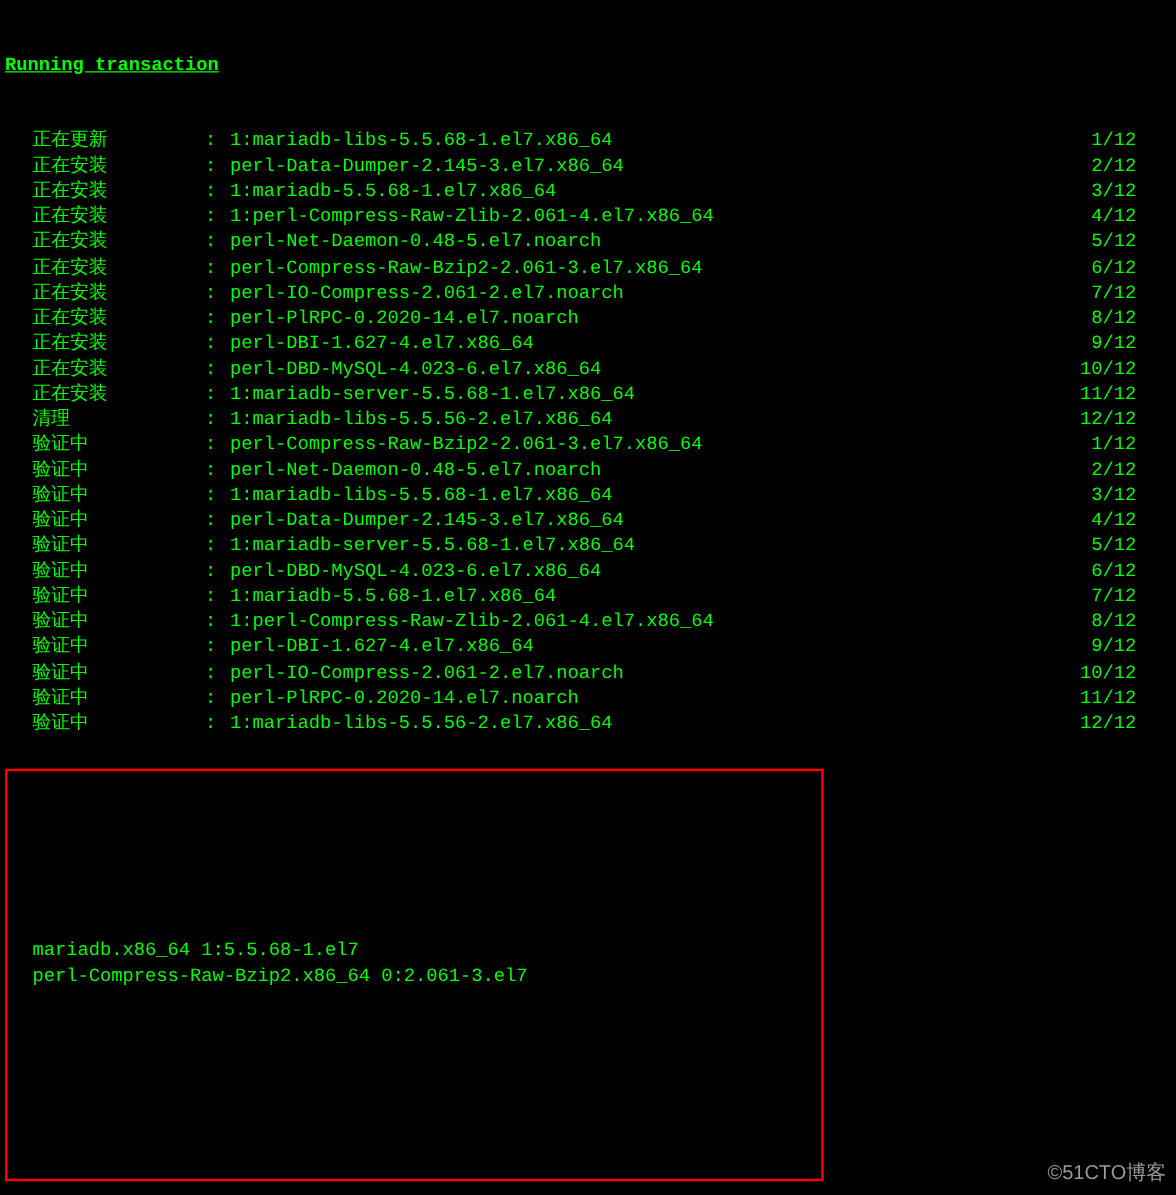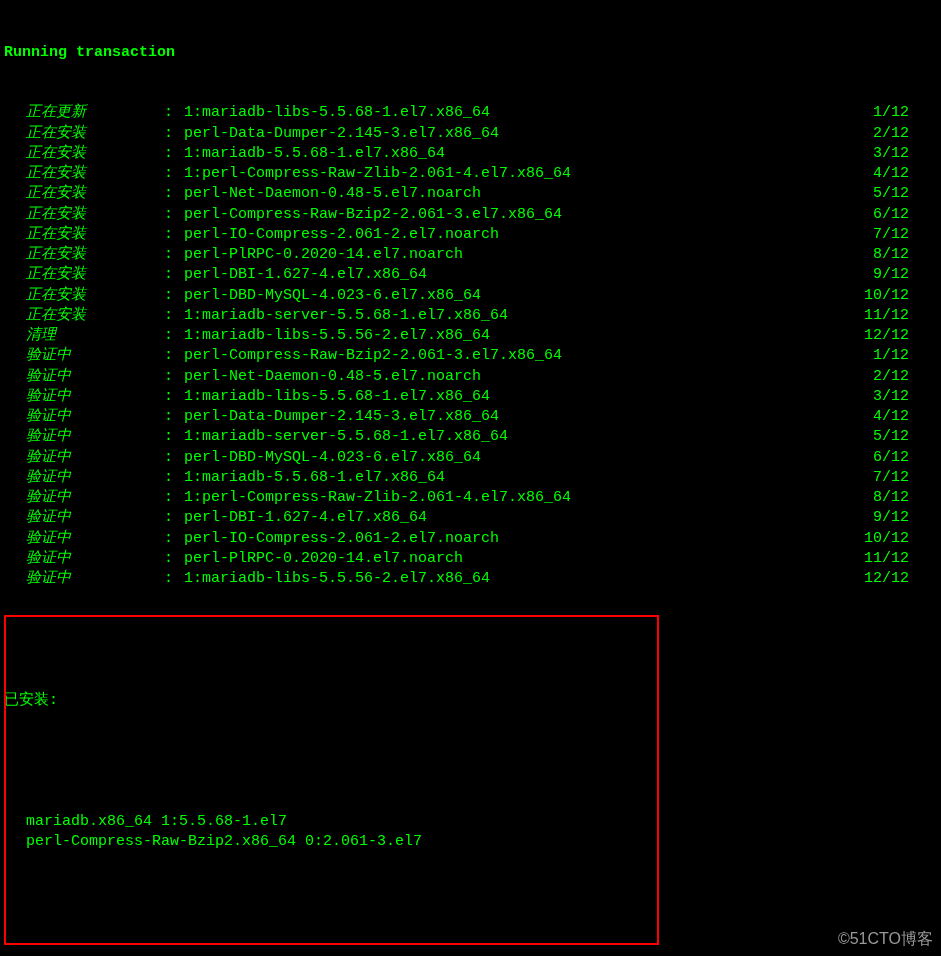--- a/index.html
+++ b/index.html
@@ -18,34 +18,34 @@
     position: relative;
     overflow: hidden;
   }
   .terminal {
     padding: 2px 4px;
     white-space: pre;
   }
   .bold {
     font-weight: bold;
     color: #00ff00;
+    text-decoration: underline;
   }
   .row {
     display: flex;
     justify-content: space-between;
     width: 100%;
   }
   .row-left {
     display: flex;
   }
   .action-col {
     display: inline-block;
     width: 160px;
     padding-left: 22px;
-    font-style: italic;
   }
   .sep {
     display: inline-block;
     width: 20px;
   }
   .pkg {
     display: inline-block;
   }
   .counter {
     padding-right: 28px;
@@ -76,21 +76,20 @@
     font-family: sans-serif;
   }
 </style>
 </head>
 <body>
 
 <div class="terminal">
   <div class="bold">Running transaction</div>
   <div id="rows-container"><div class="row"><span class="row-left"><span class="action-col">正在更新</span><span class="sep">: </span><span class="pkg">1:mariadb-libs-5.5.68-1.el7.x86_64</span></span><span class="counter"> 1/12</span></div><div class="row"><span class="row-left"><span class="action-col">正在安装</span><span class="sep">: </span><span class="pkg">perl-Data-Dumper-2.145-3.el7.x86_64</span></span><span class="counter"> 2/12</span></div><div class="row"><span class="row-left"><span class="action-col">正在安装</span><span class="sep">: </span><span class="pkg">1:mariadb-5.5.68-1.el7.x86_64</span></span><span class="counter"> 3/12</span></div><div class="row"><span class="row-left"><span class="action-col">正在安装</span><span class="sep">: </span><span class="pkg">1:perl-Compress-Raw-Zlib-2.061-4.el7.x86_64</span></span><span class="counter"> 4/12</span></div><div class="row"><span class="row-left"><span class="action-col">正在安装</span><span class="sep">: </span><span class="pkg">perl-Net-Daemon-0.48-5.el7.noarch</span></span><span class="counter"> 5/12</span></div><div class="row"><span class="row-left"><span class="action-col">正在安装</span><span class="sep">: </span><span class="pkg">perl-Compress-Raw-Bzip2-2.061-3.el7.x86_64</span></span><span class="counter"> 6/12</span></div><div class="row"><span class="row-left"><span class="action-col">正在安装</span><span class="sep">: </span><span class="pkg">perl-IO-Compress-2.061-2.el7.noarch</span></span><span class="counter"> 7/12</span></div><div class="row"><span class="row-left"><span class="action-col">正在安装</span><span class="sep">: </span><span class="pkg">perl-PlRPC-0.2020-14.el7.noarch</span></span><span class="counter"> 8/12</span></div><div class="row"><span class="row-left"><span class="action-col">正在安装</span><span class="sep">: </span><span class="pkg">perl-DBI-1.627-4.el7.x86_64</span></span><span class="counter"> 9/12</span></div><div class="row"><span class="row-left"><span class="action-col">正在安装</span><span class="sep">: </span><span class="pkg">perl-DBD-MySQL-4.023-6.el7.x86_64</span></span><span class="counter">10/12</span></div><div class="row"><span class="row-left"><span class="action-col">正在安装</span><span class="sep">: </span><span class="pkg">1:mariadb-server-5.5.68-1.el7.x86_64</span></span><span class="counter">11/12</span></div><div class="row"><span class="row-left"><span class="action-col">清理</span><span class="sep">: </span><span class="pkg">1:mariadb-libs-5.5.56-2.el7.x86_64</span></span><span class="counter">12/12</span></div><div class="row"><span class="row-left"><span class="action-col">验证中</span><span class="sep">: </span><span class="pkg">perl-Compress-Raw-Bzip2-2.061-3.el7.x86_64</span></span><span class="counter"> 1/12</span></div><div class="row"><span class="row-left"><span class="action-col">验证中</span><span class="sep">: </span><span class="pkg">perl-Net-Daemon-0.48-5.el7.noarch</span></span><span class="counter"> 2/12</span></div><div class="row"><span class="row-left"><span class="action-col">验证中</span><span class="sep">: </span><span class="pkg">1:mariadb-libs-5.5.68-1.el7.x86_64</span></span><span class="counter"> 3/12</span></div><div class="row"><span class="row-left"><span class="action-col">验证中</span><span class="sep">: </span><span class="pkg">perl-Data-Dumper-2.145-3.el7.x86_64</span></span><span class="counter"> 4/12</span></div><div class="row"><span class="row-left"><span class="action-col">验证中</span><span class="sep">: </span><span class="pkg">1:mariadb-server-5.5.68-1.el7.x86_64</span></span><span class="counter"> 5/12</span></div><div class="row"><span class="row-left"><span class="action-col">验证中</span><span class="sep">: </span><span class="pkg">perl-DBD-MySQL-4.023-6.el7.x86_64</span></span><span class="counter"> 6/12</span></div><div class="row"><span class="row-left"><span class="action-col">验证中</span><span class="sep">: </span><span class="pkg">1:mariadb-5.5.68-1.el7.x86_64</span></span><span class="counter"> 7/12</span></div><div class="row"><span class="row-left"><span class="action-col">验证中</span><span class="sep">: </span><span class="pkg">1:perl-Compress-Raw-Zlib-2.061-4.el7.x86_64</span></span><span class="counter"> 8/12</span></div><div class="row"><span class="row-left"><span class="action-col">验证中</span><span class="sep">: </span><span class="pkg">perl-DBI-1.627-4.el7.x86_64</span></span><span class="counter"> 9/12</span></div><div class="row"><span class="row-left"><span class="action-col">验证中</span><span class="sep">: </span><span class="pkg">perl-IO-Compress-2.061-2.el7.noarch</span></span><span class="counter">10/12</span></div><div class="row"><span class="row-left"><span class="action-col">验证中</span><span class="sep">: </span><span class="pkg">perl-PlRPC-0.2020-14.el7.noarch</span></span><span class="counter">11/12</span></div><div class="row"><span class="row-left"><span class="action-col">验证中</span><span class="sep">: </span><span class="pkg">1:mariadb-libs-5.5.56-2.el7.x86_64</span></span><span class="counter">12/12</span></div></div>
   <div>&nbsp;</div>
-  <div class="section-header">已安装:</div>
   <div>&nbsp;</div>
   <div id="dep-installed-container"><div class="indent">mariadb.x86_64 1:5.5.68-1.el7</div><div class="indent">perl-Compress-Raw-Bzip2.x86_64 0:2.061-3.el7</div></div>
   
   
   
   
   
   
 </div>
 

